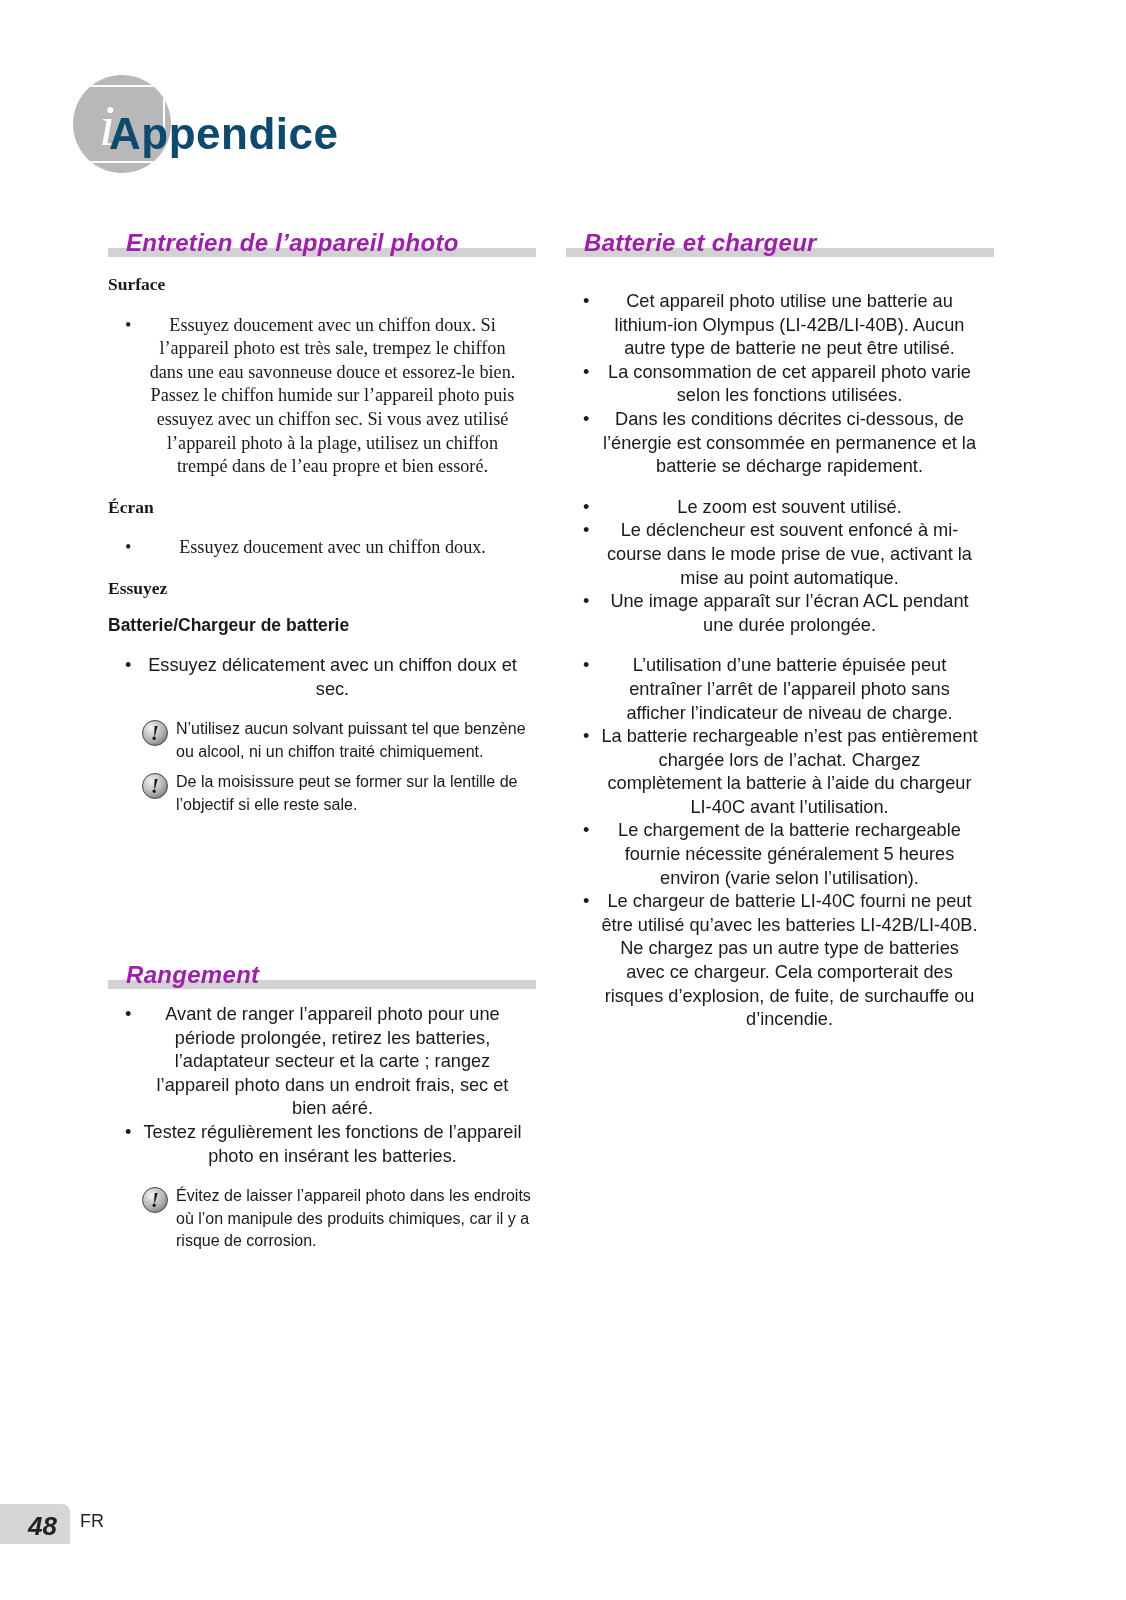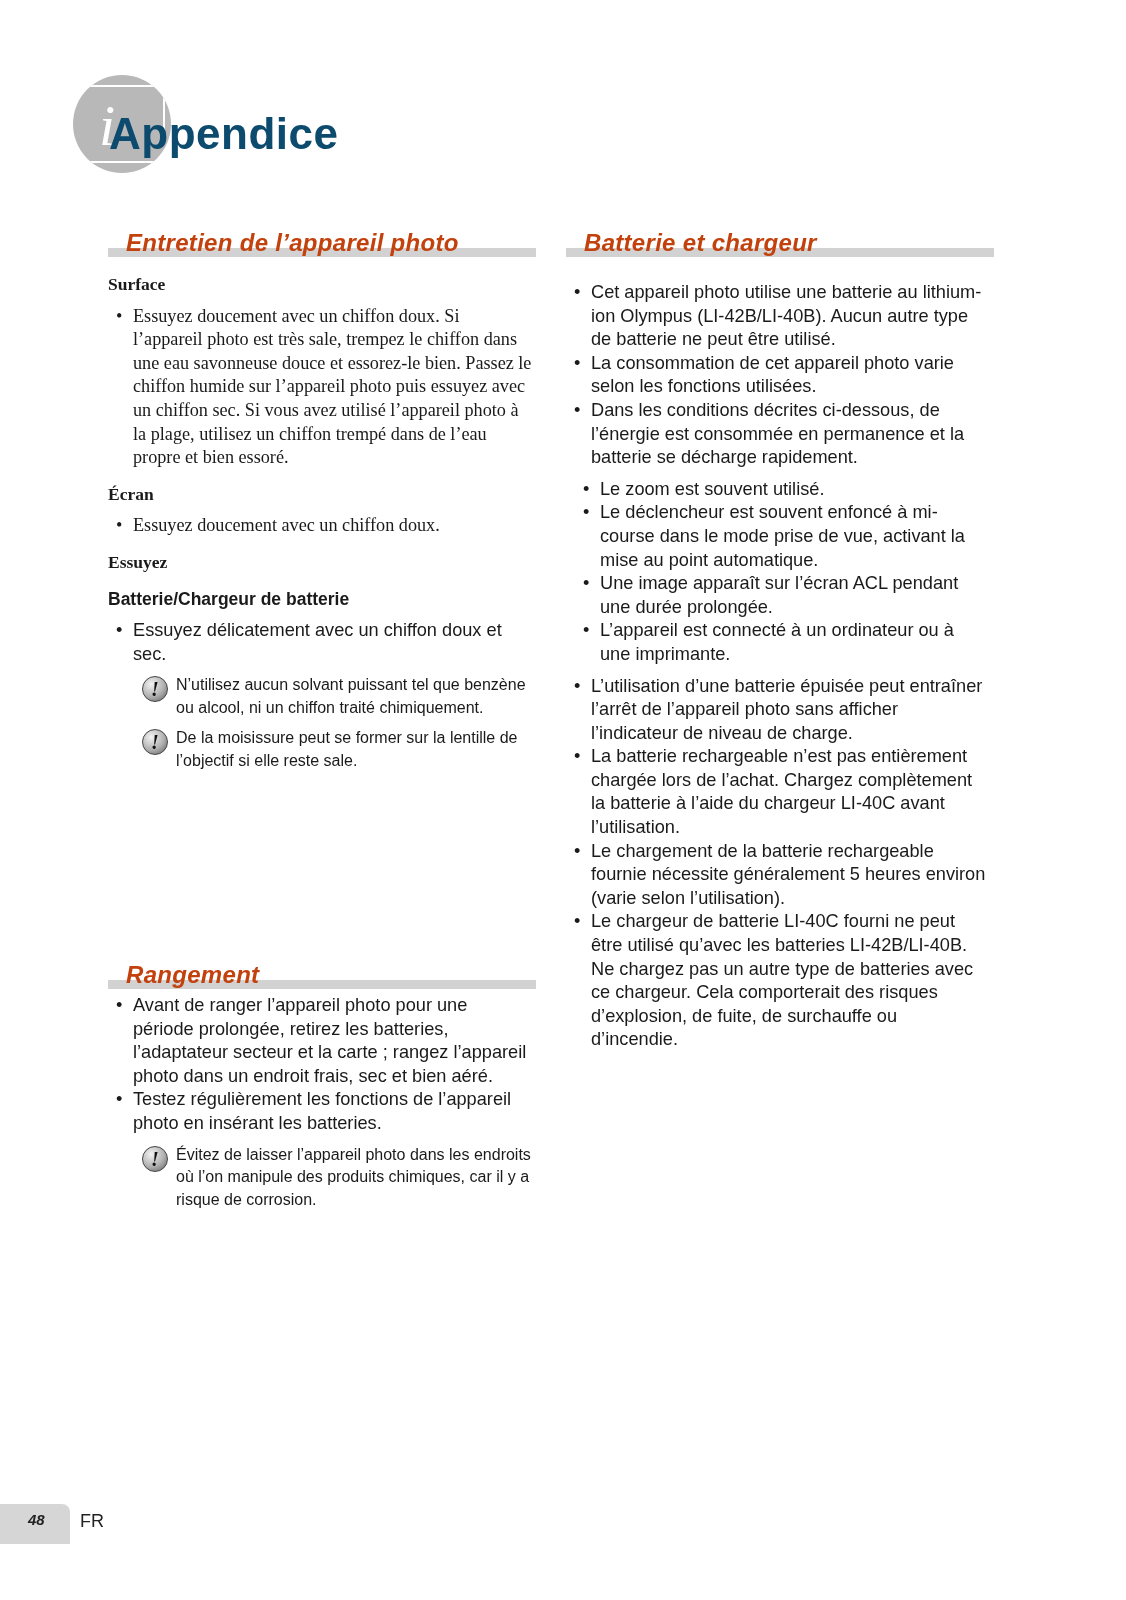--- a/index.html
+++ b/index.html
@@ -31,27 +31,27 @@
   }
 
   
   .section-heading { position: absolute; height: 32px; }
   .section-heading .bar {
     position: absolute; left: 0; right: 0; top: 20px; height: 9px; background: #d2d2d2;
   }
   .section-heading .text {
     position: absolute; left: 18px; top: 0;
     font-family: "Liberation Sans", sans-serif; font-weight: bold; font-style: italic;
-    font-size: 24px; color: #c2410c; line-height: 30px; letter-spacing: 0.3px;
+    font-size: 24px; color: #a21caf; line-height: 30px; letter-spacing: 0.3px;
   }
 
   
   .column { position: absolute; font-size: 18.2px; line-height: 23.6px; }
   .subheading { font-weight: bold; font-size: 17.5px; margin: 0; }
-  ul.bullets { list-style: none; margin: 8px; padding: 0; }
+  ul.bullets { list-style: none; margin: 17px; padding: 0; text-align: center; }
   ul.bullets > li { position: relative; padding-left: 17px; margin: 0; }
   ul.bullets > li::before {
     content: "•"; position: absolute; left: 0; top: 0;
   }
   ul.bullets.sub { margin-left: 17px; }
   .block { margin-bottom: 13px; font-family: Liberation Serif, serif; }
 
   .caution { position: relative; padding-left: 68px; font-size: 16px; line-height: 22.5px; margin-top: 8px; }
   .caution .icon {
     position: absolute; left: 34px; top: 2px; width: 24px; height: 24px; border-radius: 50%;
@@ -61,21 +61,21 @@
     font-size: 20px; line-height: 24px; text-align: center; color: #111;
   }
 
   
   .page-tab {
     position: absolute; left: 0; top: 1504px; width: 70px; height: 40px;
     background: #d6d6d6; border-top-right-radius: 8px;
   }
   .page-number {
     position: absolute; left: 28px; top: 1511px; font-weight: bold; font-style: italic;
-    font-size: 15px; color: #222;
+    font-size: 26px; color: #222;
   }
   .lang-code {
     position: absolute; left: 80px; top: 1511px; font-size: 18px; color: #222;
   }
 </style>
 </head>
 <body>
 
 <div class="chapter-badge">
   <div class="frame"></div>
@@ -145,21 +145,20 @@
 <div class="column" style="left:566px; top:273px; width:430px;">
   <ul class="bullets">
     <li>Cet appareil photo utilise une batterie au lithium-ion Olympus (LI-42B/LI-40B). Aucun autre type de batterie ne peut être utilisé.</li>
     <li>La consommation de cet appareil photo varie selon les fonctions utilisées.</li>
     <li>Dans les conditions décrites ci-dessous, de l’énergie est consommée en permanence et la batterie se décharge rapidement.</li>
   </ul>
   <ul class="bullets sub">
     <li>Le zoom est souvent utilisé.</li>
     <li>Le déclencheur est souvent enfoncé à mi-course dans le mode prise de vue, activant la mise au point automatique.</li>
     <li>Une image apparaît sur l’écran ACL pendant une durée prolongée.</li>
-    <li>L’appareil est connecté à un ordinateur ou à une imprimante.</li>
   </ul>
   <ul class="bullets">
     <li>L’utilisation d’une batterie épuisée peut entraîner l’arrêt de l’appareil photo sans afficher l’indicateur de niveau de charge.</li>
     <li>La batterie rechargeable n’est pas entièrement chargée lors de l’achat. Chargez complètement la batterie à l’aide du chargeur LI-40C avant l’utilisation.</li>
     <li>Le chargement de la batterie rechargeable fournie nécessite généralement 5 heures environ (varie selon l’utilisation).</li>
     <li>Le chargeur de batterie LI-40C fourni ne peut être utilisé qu’avec les batteries LI-42B/LI-40B. Ne chargez pas un autre type de batteries avec ce chargeur. Cela comporterait des risques d’explosion, de fuite, de surchauffe ou d’incendie.</li>
   </ul>
 </div>
 
 <div class="page-tab"></div>

